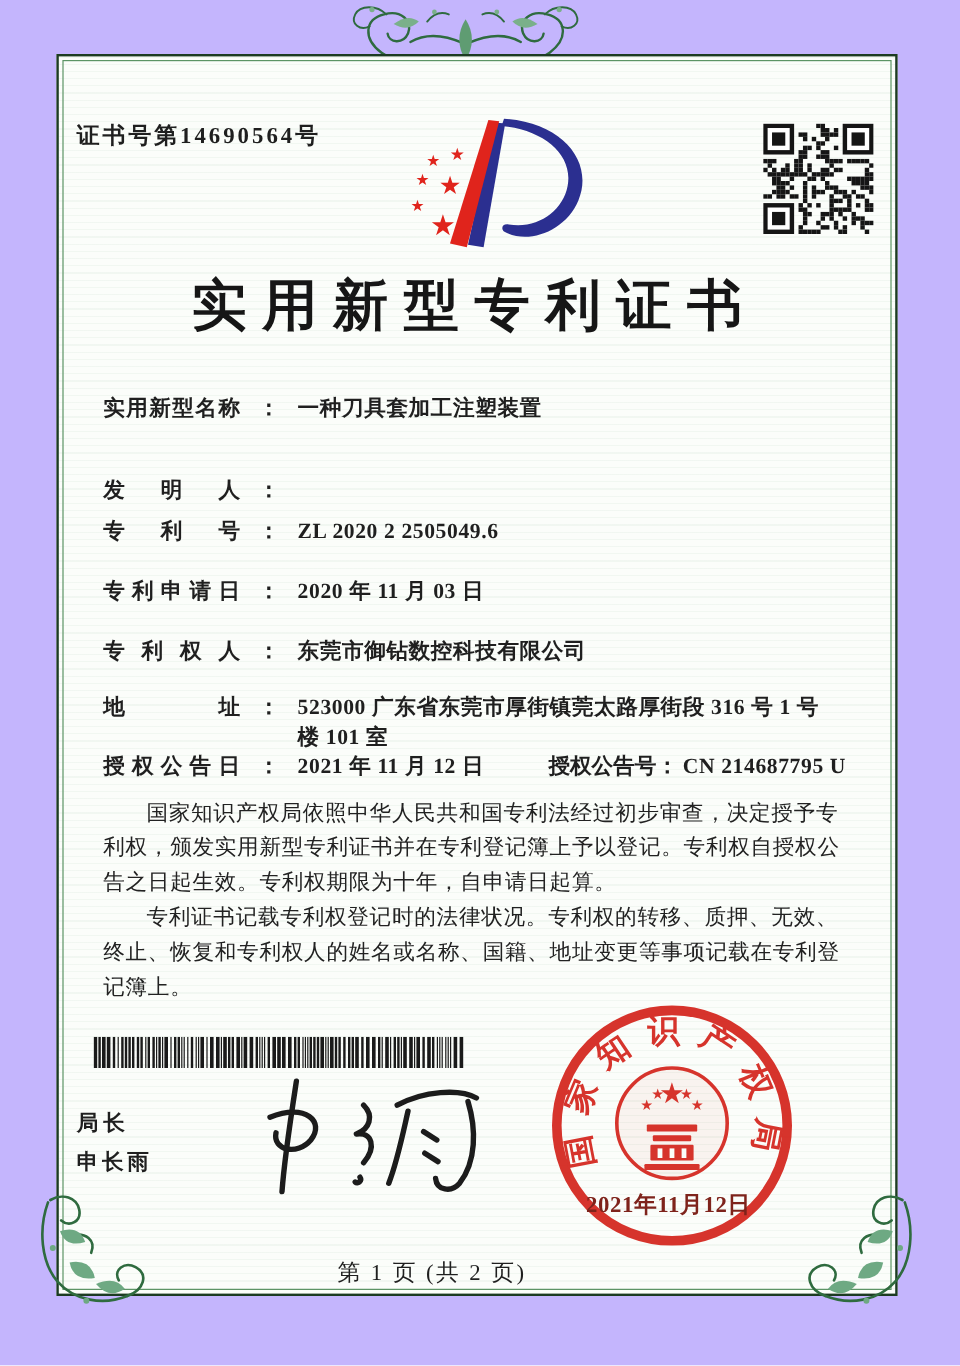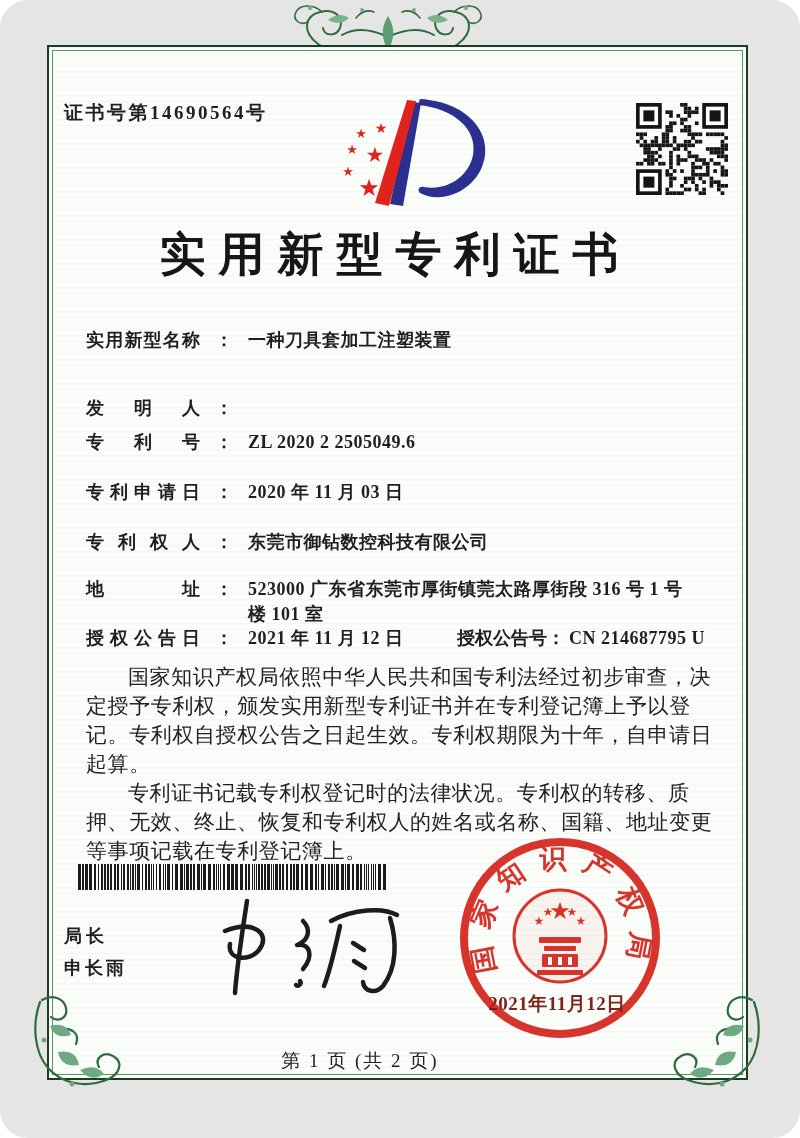--- a/index.html
+++ b/index.html
@@ -1,35 +1,35 @@
 <!DOCTYPE html>
 <html><head>
 <meta charset="utf-8">
 <style>
   html,body{margin:0;padding:0;}
   body{background:#ffffff;font-family:"Liberation Serif","DejaVu Serif",serif;}
-  .page{position:relative;width:800px;height:1138px;background:#e5e5e5;overflow:hidden;color:#1f1f1f;border-radius:28px;}
+  .page{position:relative;width:800px;height:1138px;background:#c4b5fd;overflow:hidden;color:#1f1f1f;}
   
   .frame{position:absolute;left:47px;top:45px;width:697px;height:1031px;
          border:2.5px solid #1c3b22;
          background:
            repeating-linear-gradient(180deg, rgba(110,165,125,0.07) 0 1px, rgba(255,255,255,0) 1px 6px),
            #fbfdfa;}
   .frame-inner{position:absolute;inset:3px;border:1px solid #5c9465;pointer-events:none;}
   .abs{position:absolute;}
   .cert-no{left:64px;top:100px;font-size:19px;font-weight:600;letter-spacing:2.5px;}
   .title{left:47px;top:224px;width:697px;text-align:center;font-size:46px;font-weight:700;letter-spacing:13px;color:#161616;}
   .frow{position:absolute;left:86px;width:632px;display:flex;font-size:18px;font-weight:600;line-height:25px;gap:15px;}
   .lbl{flex:0 0 114px;text-align:justify;text-align-last:justify;}
   .col{flex:0 0 16px;}
   .val{flex:1;letter-spacing:0.5px;}
   .row-addr .val{max-width:452px;}
   .half{display:flex;}
   .half .lbl2{font-weight:600;}
-  .paras{left:86px;top:663px;width:630px;font-size:21px;line-height:29px;letter-spacing:0.6px;color:#222;}
+  .paras{left:86px;top:663px;width:630px;font-size:18px;line-height:29px;letter-spacing:0.6px;color:#222;}
   .paras p{margin:0;text-indent:2em;}
   .sig-title{left:64px;top:924px;font-size:18px;font-weight:600;letter-spacing:4px;}
   .sig-name{left:64px;top:956px;font-size:18px;font-weight:600;letter-spacing:3px;}
   .seal-date{left:462px;top:991px;width:190px;text-align:center;font-size:19px;font-weight:700;
              color:#7e231b;letter-spacing:0.5px;}
   .page-info{left:260px;top:1048px;width:200px;text-align:center;font-size:19px;letter-spacing:2px;}
   .back-note{left:250px;top:1094px;width:220px;text-align:center;font-size:15.5px;letter-spacing:3px;color:#3a3a3a;}
   svg{display:block;}
 </style>
 </head>

